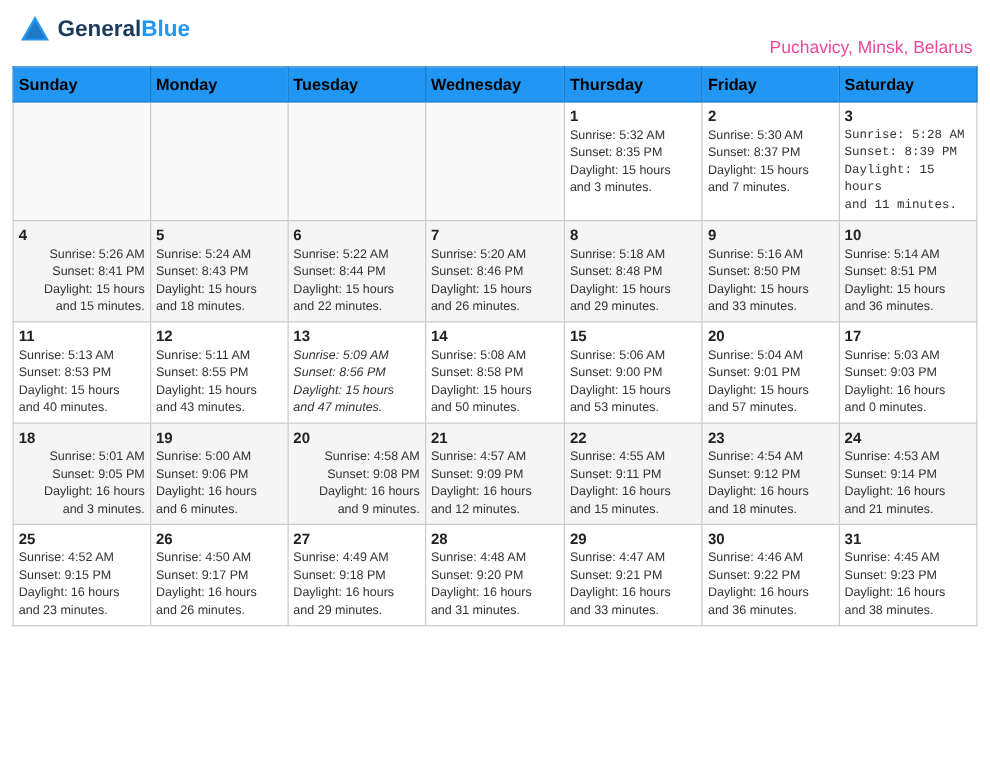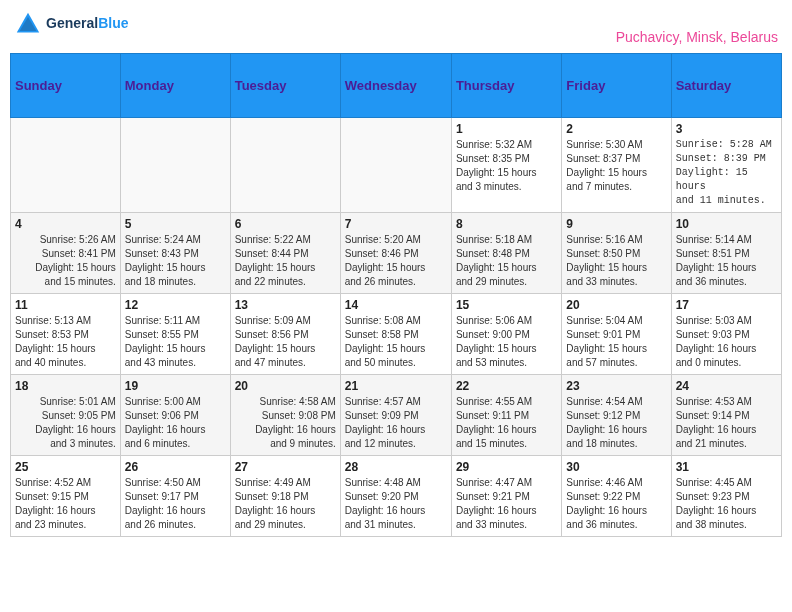--- a/index.html
+++ b/index.html
@@ -16,21 +16,21 @@
       align-items: flex-start;
       margin-bottom: 8px;
       padding: 0 4px;
     }
     .logo {
       display: flex;
       align-items: center;
       gap: 4px;
     }
     .logo-text {
-      font-size: 14px;
+      font-size: 18px;
       font-weight: bold;
       color: #1a3a5c;
       line-height: 1.1;
     }
     .logo-blue {
       color: #2196F3;
     }
     .logo-icon {
       width: 28px;
       height: 28px;
@@ -48,24 +48,24 @@
       color: #ec4899;
       margin-top: 19px;
     }
     .calendar {
       width: 100%;
       border-collapse: collapse;
       border: 1px solid #ccc;
     }
     .calendar th {
       background: #2196F3;
-      color: #4c1d95;
+      color: #000000;
       font-size: 13px;
       font-weight: bold;
-      padding: 24px 4px;
+      padding: 6px 4px;
       text-align: left;
       border: 1px solid #1a7dcc;
     }
     .calendar td {
       vertical-align: top;
       border: 1px solid #ccc;
       padding: 4px;
       width: 113px;
       min-height: 85px;
       font-size: 10.5px;
@@ -212,21 +212,21 @@
         </td>
         <td>
           <span class="day-num">12</span>
           <div class="day-info" style="white-space: pre-line;">Sunrise: 5:11 AM
 Sunset: 8:55 PM
 Daylight: 15 hours
 and 43 minutes.</div>
         </td>
         <td>
           <span class="day-num">13</span>
-          <div class="day-info" style="white-space: pre-line;">Sunrise: 5:09 AM
+          <div class="day-info" style="white-space: pre-line; font-style: italic;">Sunrise: 5:09 AM
 Sunset: 8:56 PM
 Daylight: 15 hours
 and 47 minutes.</div>
         </td>
         <td>
           <span class="day-num">14</span>
           <div class="day-info" style="white-space: pre-line;">Sunrise: 5:08 AM
 Sunset: 8:58 PM
 Daylight: 15 hours
 and 50 minutes.</div>

